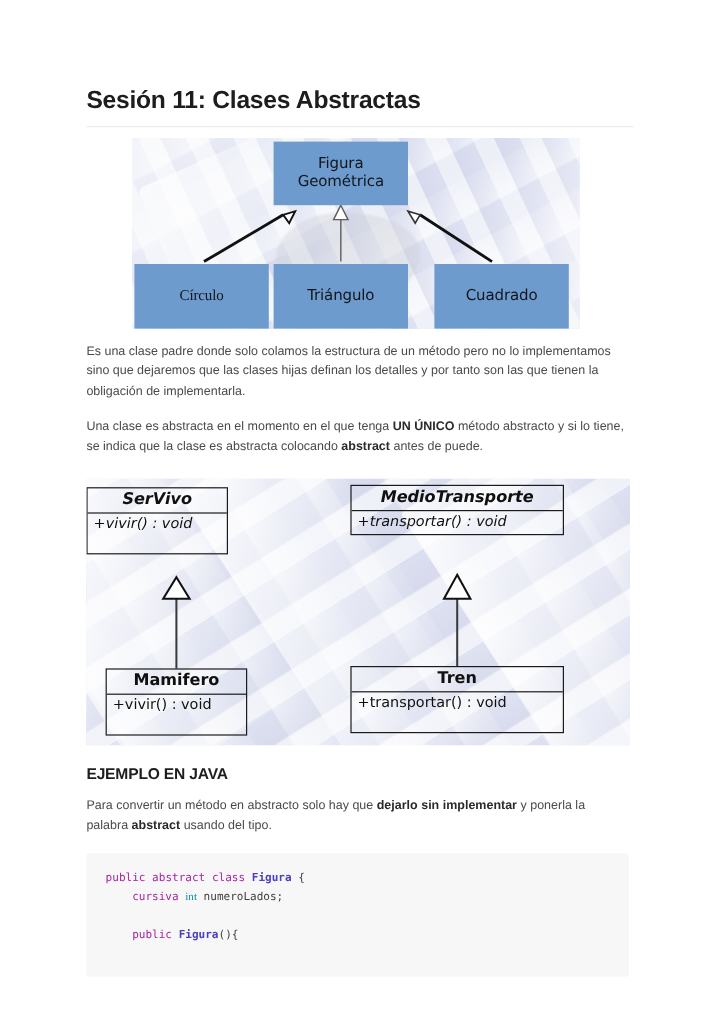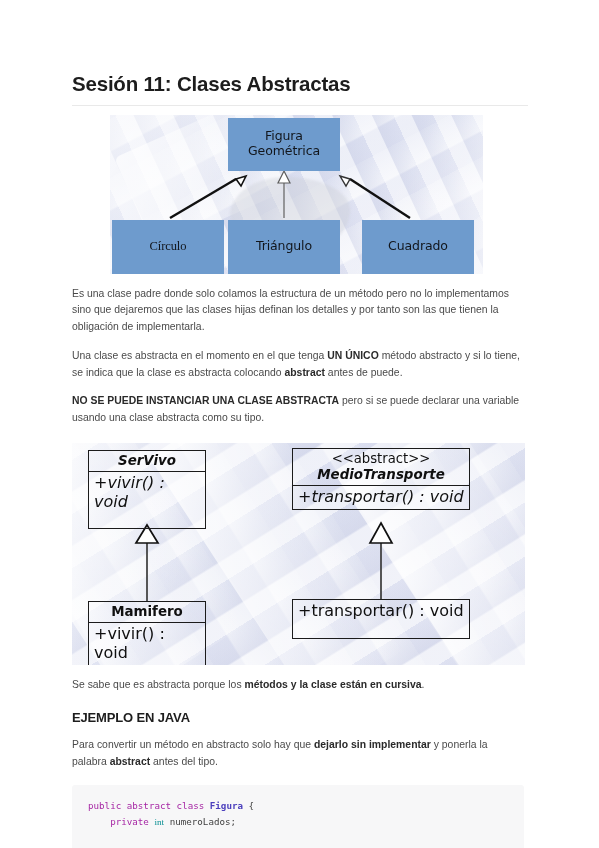--- a/index.html
+++ b/index.html
@@ -169,27 +169,27 @@
   .uml .stereo {
     display: block;
     font-weight: normal;
     font-style: normal;
     font-size: 13.2px;
     line-height: 1.14;
   }
   .uml .mem {
     text-align: left;
     padding: 2px 4px 3px 5px;
-    font-size: 16px;
+    font-size: 12px;
     line-height: 1.15;
   }
   .uml .mem.ital { font-style: italic; }
   .uml .pad { height: 14px; }
 
-  .uml.servivo   { left: 16px;  top: 7px;   width: 118px; }
+  .uml.servivo   { left: 0;  top: 7px;   width: 118px; }
   .uml.medio     { left: 220px; top: 5px;   width: 178px; }
   .uml.mamifero  { left: 16px;  top: 158px; width: 118px; }
   .uml.tren      { left: 220px; top: 156px; width: 178px; }
 
   .fig2-svg {
     position: absolute; left: 0; top: 0;
     width: 453px; height: 222px;
     pointer-events: none;
   }
 
@@ -261,21 +261,20 @@
       </div>
       <div class="ubox leaf3">
         <span>Cuadrado</span>
       </div>
     </div>
 
     <p class="body"><span>Es una clase padre donde solo colamos la estructura de un método pero no lo implementamos sino que dejaremos que las clases hijas definan los detalles y por tanto son las que tienen la obligación de implementarla.</span></p>
 
     <p class="body"><span>Una clase es abstracta en el momento en el que tenga </span><b>UN ÚNICO</b><span>  método abstracto y si lo tiene, se indica que la clase es abstracta colocando </span><b>abstract</b><span> antes de puede.</span></p>
 
-    <p class="body tight"><b>NO SE PUEDE INSTANCIAR UNA CLASE ABSTRACTA</b><span> pero  si se puede declarar una variable usando una clase abstracta como su tipo.</span></p>
 
     <div class="figure-2">
       <div class="fig2-streak" style="left:-30px; top:-20px; width:150px; height:260px;"></div>
       <div class="fig2-streak" style="left:150px; top:-40px; width:110px; height:300px;"></div>
       <div class="fig2-streak" style="left:330px; top:-30px; width:130px; height:290px;"></div>
 
       <svg class="fig2-svg" viewBox="0 0 453 222">
 
         <line x1="75" y1="158" x2="75" y2="100" stroke="#3a3a3a" stroke-width="1.7"></line>
         <polygon points="75,82 86,100 64,100" fill="#ffffff" stroke="#111" stroke-width="1.7"></polygon>
@@ -284,43 +283,43 @@
         <polygon points="309,80 320,100 298,100" fill="#ffffff" stroke="#111" stroke-width="1.7"></polygon>
       </svg>
 
       <div class="uml servivo">
         <div class="hdr ital">SerVivo</div>
         <div class="mem ital">+vivir() : void</div>
         <div class="pad"></div>
       </div>
 
       <div class="uml medio">
-        <div class="hdr ital"><span class="stereo">&lt;&lt;abstract&gt;&gt;</span><span>MedioTransporte</span></div>
+        <div class="hdr ital"><span>MedioTransporte</span></div>
         <div class="mem ital">+transportar() : void</div>
       </div>
 
       <div class="uml mamifero">
         <div class="hdr">Mamifero</div>
         <div class="mem">+vivir() : void</div>
         <div class="pad"></div>
       </div>
 
       <div class="uml tren">
+        <div class="hdr">Tren</div>
         <div class="mem">+transportar() : void</div>
         <div class="pad"></div>
       </div>
     </div>
 
-    <p class="body"><span>Se sabe que es abstracta porque los </span><b>métodos y la clase están en cursiva</b><span>.</span></p>
 
     <h2 class="section">EJEMPLO EN JAVA</h2>
 
-    <p class="body"><span>Para convertir un método en abstracto solo hay que </span><b>dejarlo sin implementar</b><span> y ponerla la palabra </span><b>abstract</b><span>  antes del tipo.</span></p>
+    <p class="body"><span>Para convertir un método en abstracto solo hay que </span><b>dejarlo sin implementar</b><span> y ponerla la palabra </span><b>abstract</b><span>  usando del tipo.</span></p>
 
     <div class="codeblock"><span class="k">public</span> <span class="k">abstract</span> <span class="k">class</span> <span class="cn">Figura</span> <span class="op">{</span>
-    <span class="k">private</span> <span class="t">int</span> <span class="n">numeroLados;</span>
+    <span class="k">cursiva</span> <span class="t">int</span> <span class="n">numeroLados;</span>
 
     <span class="k">public</span> <span class="cn">Figura</span><span class="op">(){</span>
           
     </div>
 
   </div>
 </div>
 
 </body></html>

